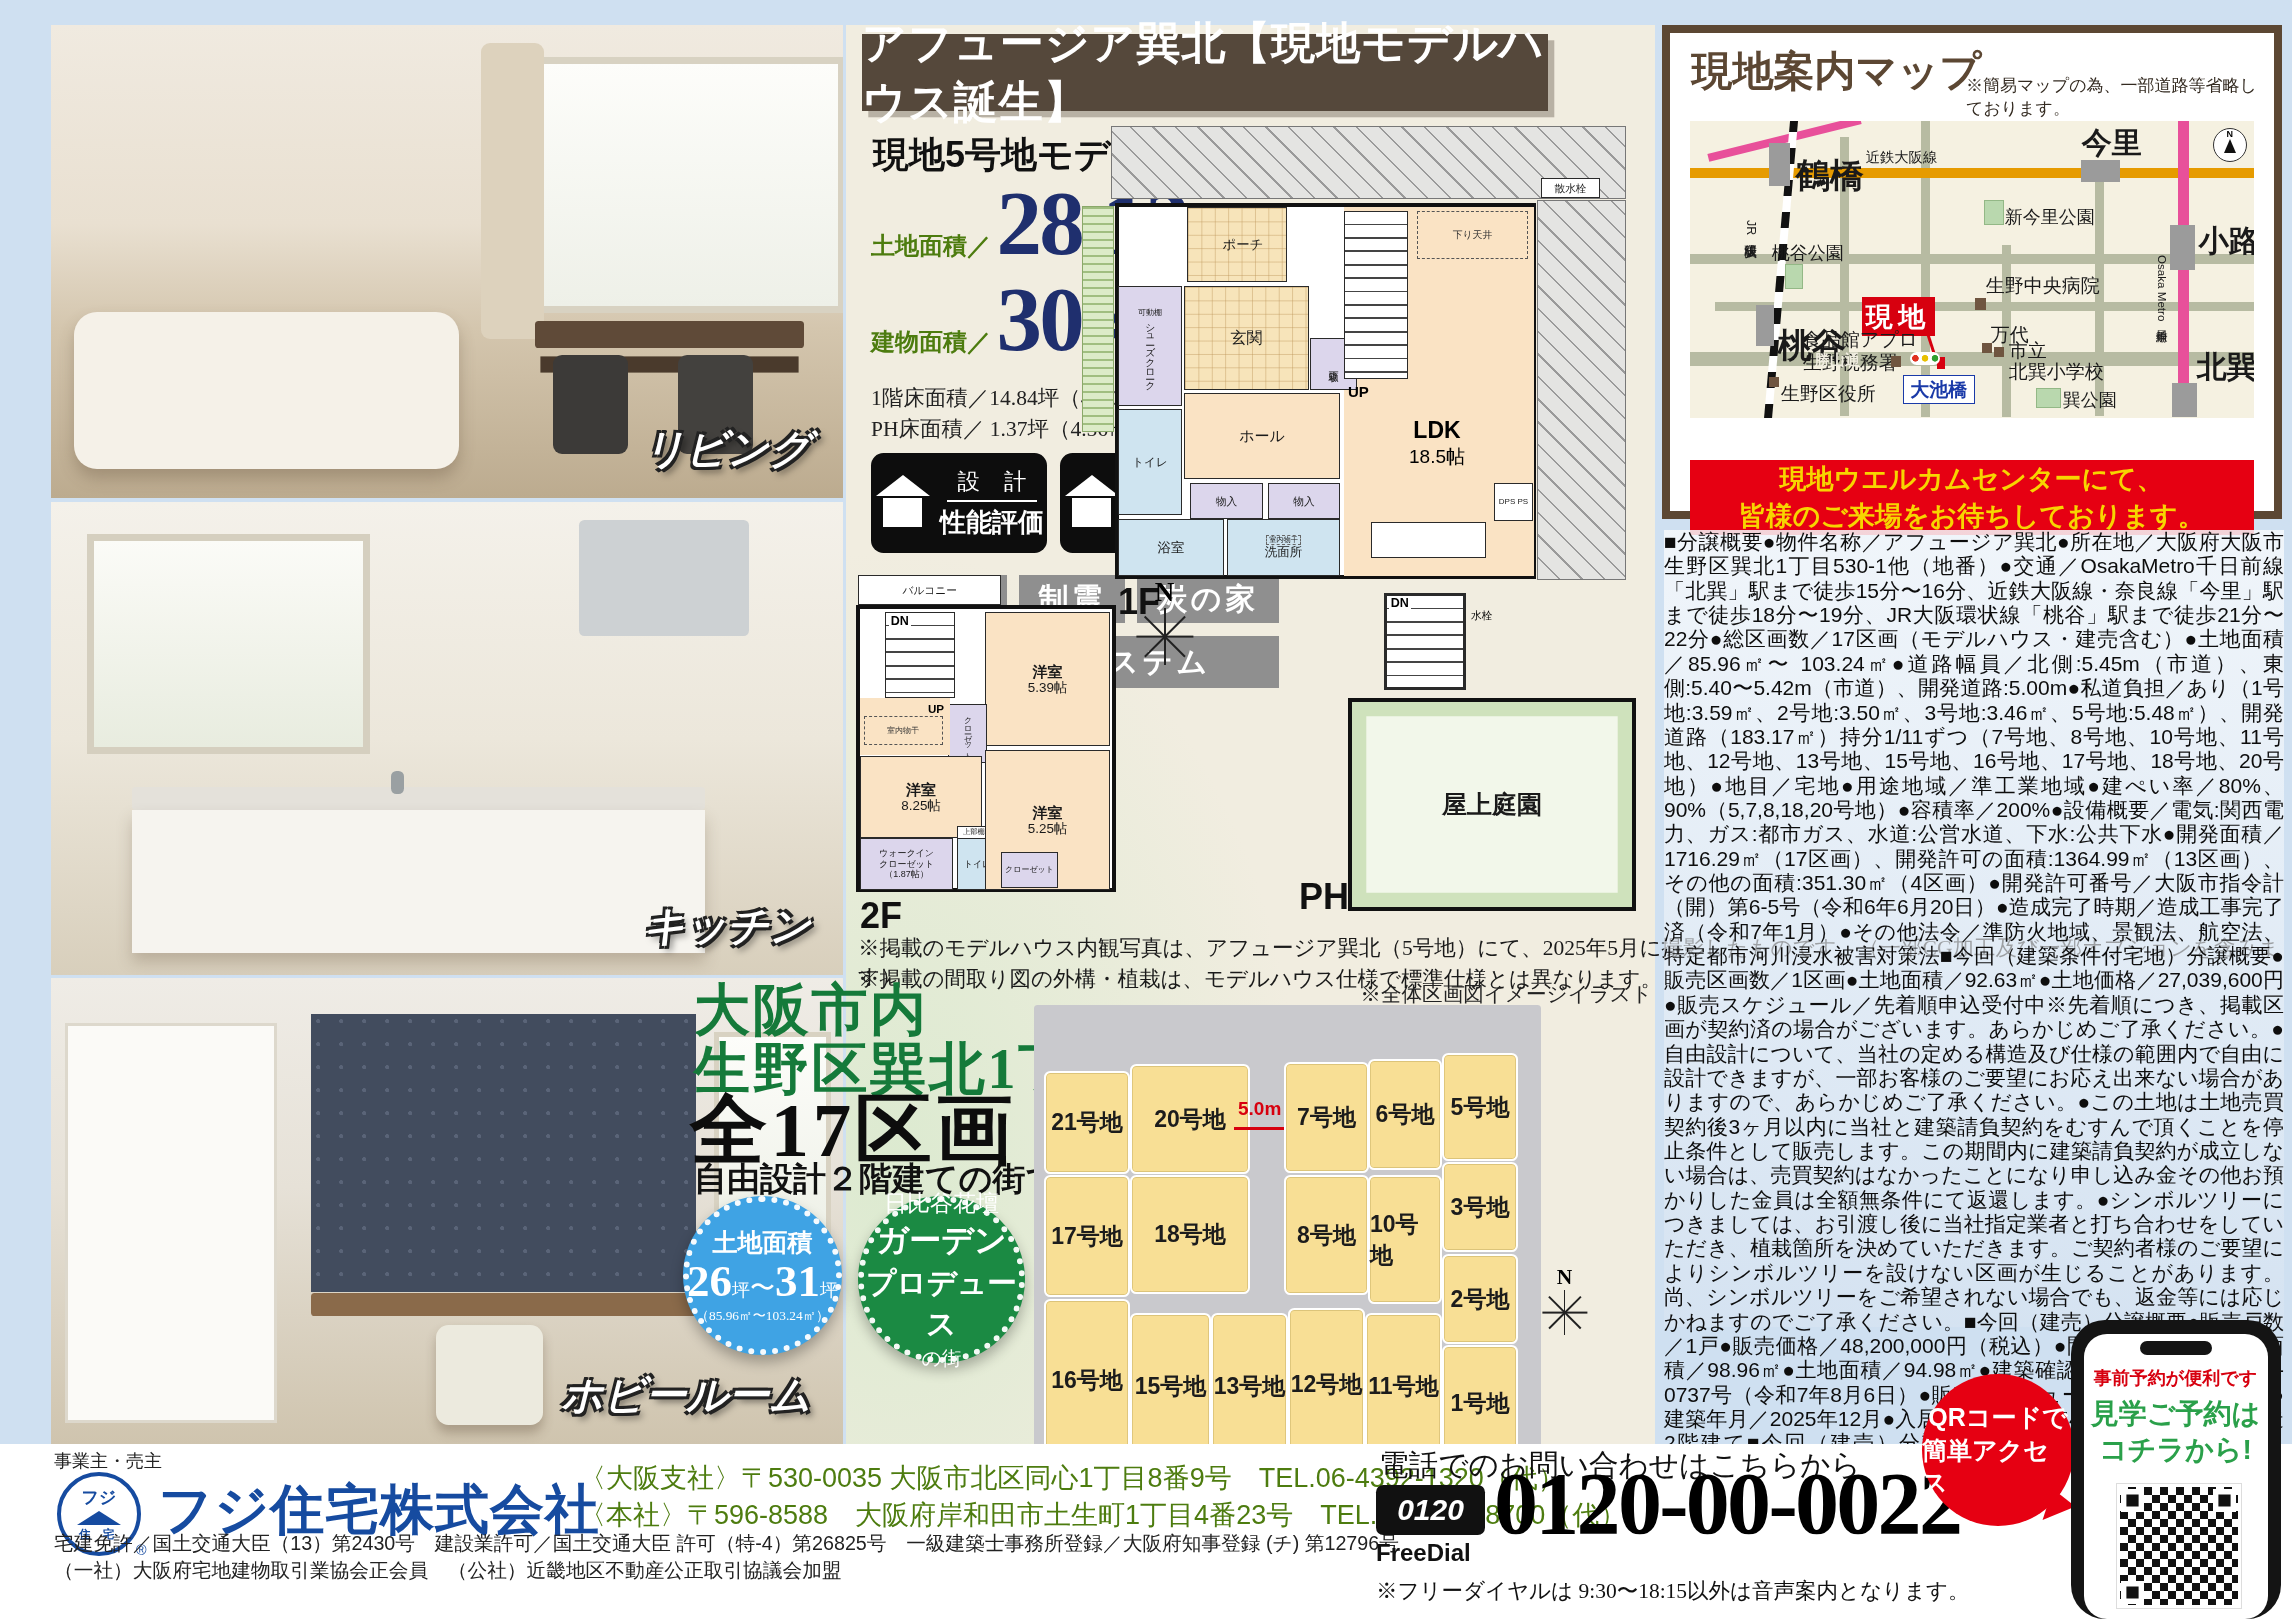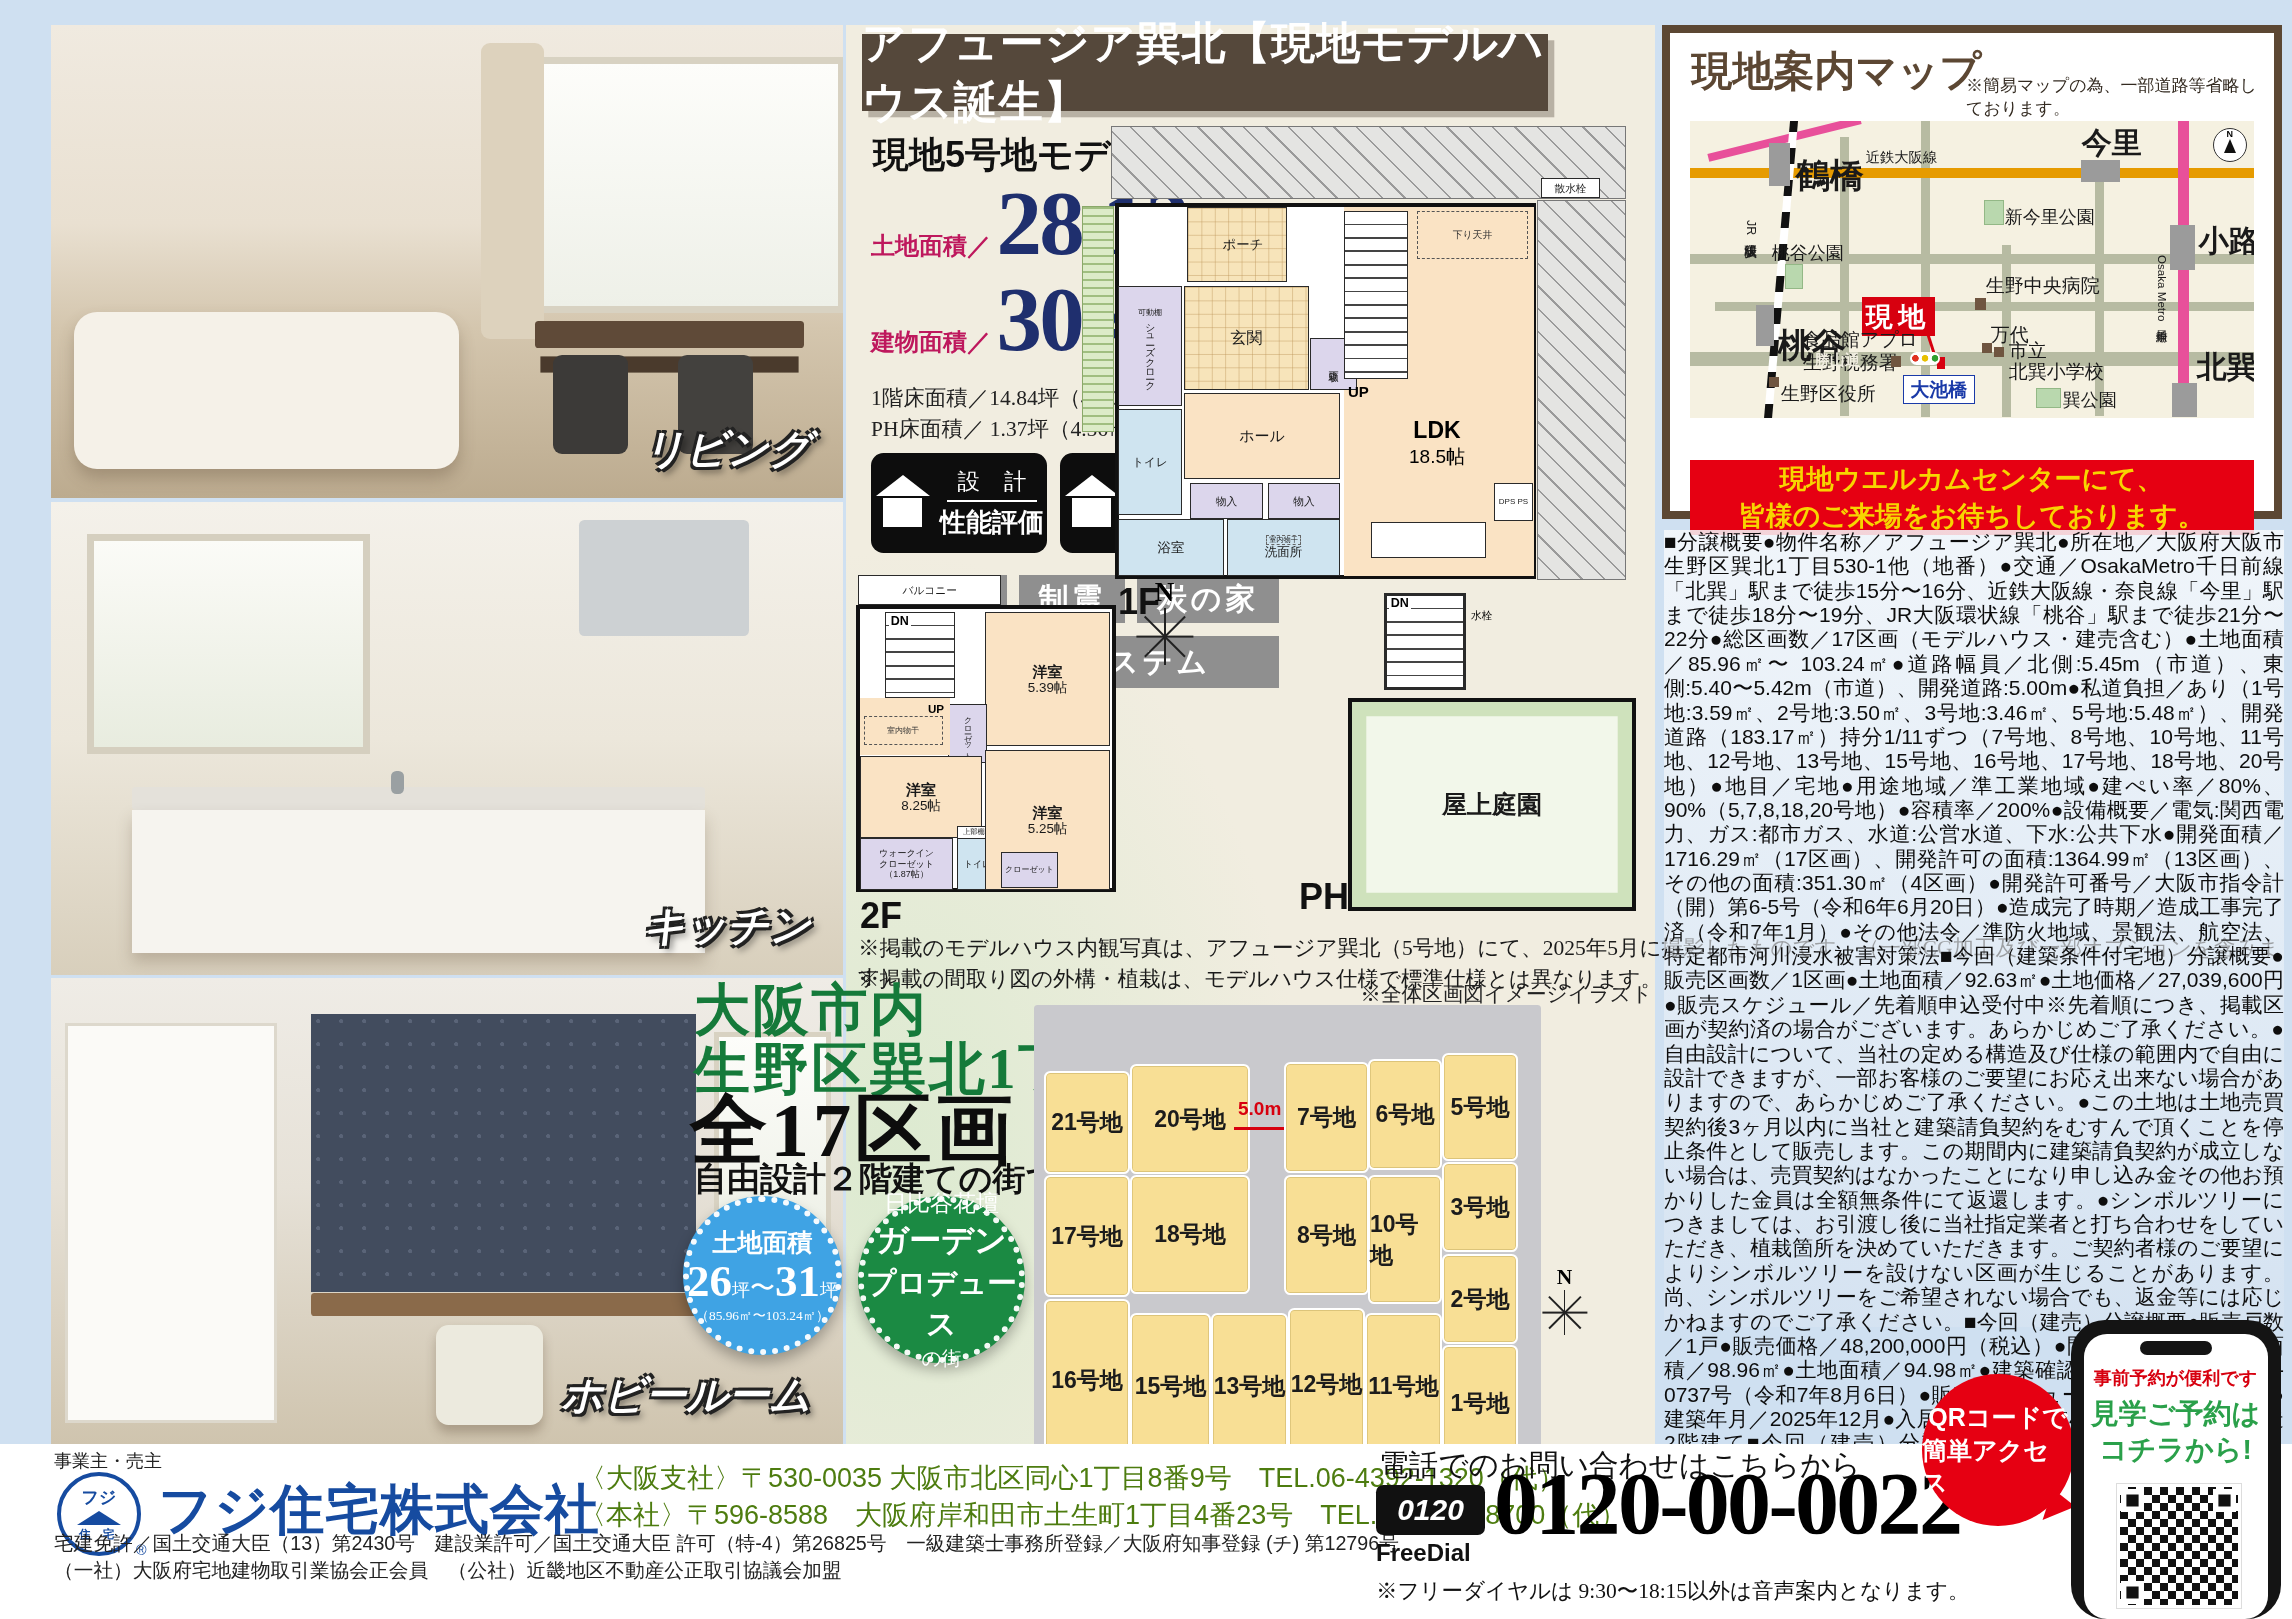--- a/index.html
+++ b/index.html
@@ -12,21 +12,21 @@
   .photo{position:absolute;left:51px;width:792px;overflow:hidden;background:#e8e0d2;}
   .caption{position:absolute;right:32px;bottom:21.5px;color:#fff;font-weight:bold;font-style:italic;font-size:41px;
     text-shadow:2.7px 2.7px 0 #222,-2.7px 2.7px 0 #222,2.7px -2.7px 0 #222,-2.7px -2.7px 0 #222,4.5px 4.5px 7.2px rgba(0,0,0,.55);}
   .shape{position:absolute;}
   
   #midpanel{left:846px;top:25px;width:809px;height:1419px;
     background:radial-gradient(ellipse at 6% 80%,#dcead0 0%,rgba(220,234,208,0) 38%),#f1ede0;}
   #banner{left:862px;top:34px;width:686px;height:77px;background:#55483b;color:#fff;font-size:44px;font-weight:bold;
     letter-spacing:0.9px;box-shadow:6.3px 6.3px 0 rgba(70,56,44,.33);}
   .arearow{position:absolute;display:flex;align-items:baseline;gap:5.4px;}
-  .arealabel{font-size:24px;font-weight:bold;color:#be185d;}
+  .arealabel{font-size:24px;font-weight:bold;color:#4d7c0f;}
   .areanum{font-family:"Liberation Serif",serif;font-size:91px;font-weight:bold;color:#1f2f6e;line-height:.9;letter-spacing:-2.7px;}
   .areatsubo{font-family:"Liberation Serif",serif;font-size:41px;font-weight:bold;color:#111;}
   .aream2{font-family:"Liberation Serif",serif;font-size:27px;color:#111;}
   .floorsline{position:absolute;font-family:"Liberation Serif",serif;font-size:21.5px;color:#222;}
   .pbadge{position:absolute;width:176px;height:100px;background:#0d0d0d;border-radius:12.5px;color:#fff;
     display:flex;align-items:center;justify-content:center;gap:9px;}
   .bicon{width:57px;height:56px;position:relative;}
   .bicon::before{content:"";position:absolute;left:1.8px;top:0;border-left:27px solid transparent;border-right:27px solid transparent;border-bottom:21.5px solid #fff;}
   .bicon::after{content:"";position:absolute;left:9px;top:23px;width:39px;height:29px;background:#fff;}
   .btxt{display:flex;flex-direction:column;align-items:center;}

